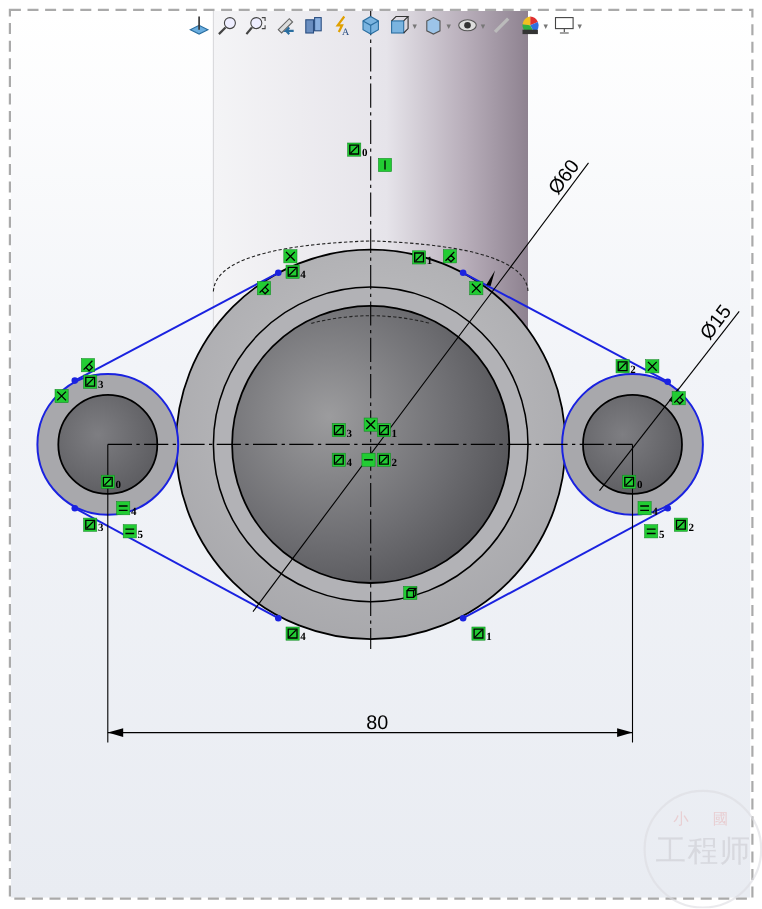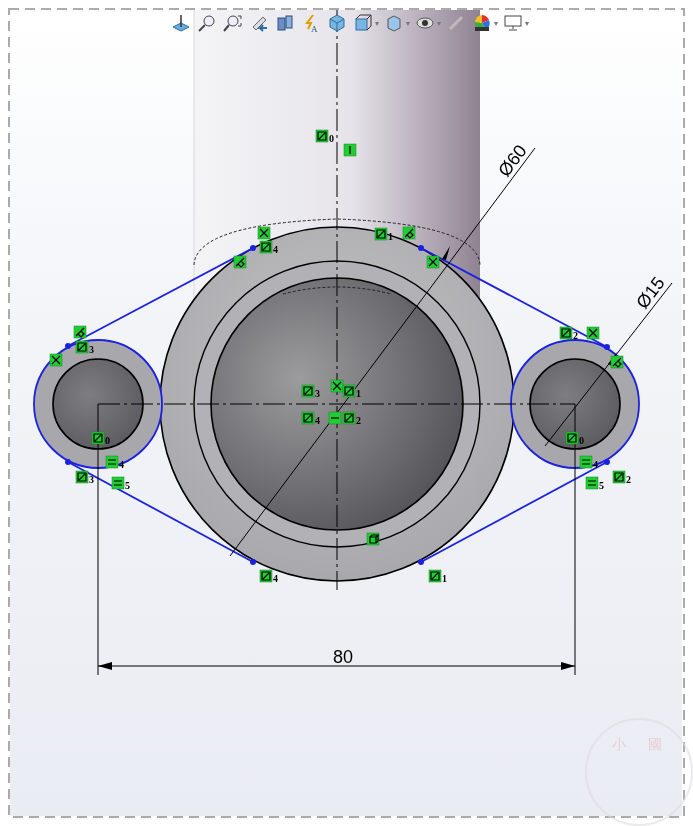--- a/index.html
+++ b/index.html
@@ -359,14 +359,15 @@
     <pattern id="scallopH" width="16" height="10" patternUnits="userSpaceOnUse">
       <circle cx="8" cy="10" r="5" fill="#bbb"></circle>
     </pattern>
   </defs>
   <rect x="9" y="9" width="675" height="808" fill="none" stroke="#aaa" stroke-width="2" stroke-dasharray="10,6"></rect>
 </svg>
 
 <div class="wm"></div>
 <span class="wmsmall" style="left:612px;top:736px">小</span>
 <span class="wmsmall" style="left:648px;top:736px">國</span>
+<div class="wmtext">工程师</div>
 
 </div>
 
 </body></html>

